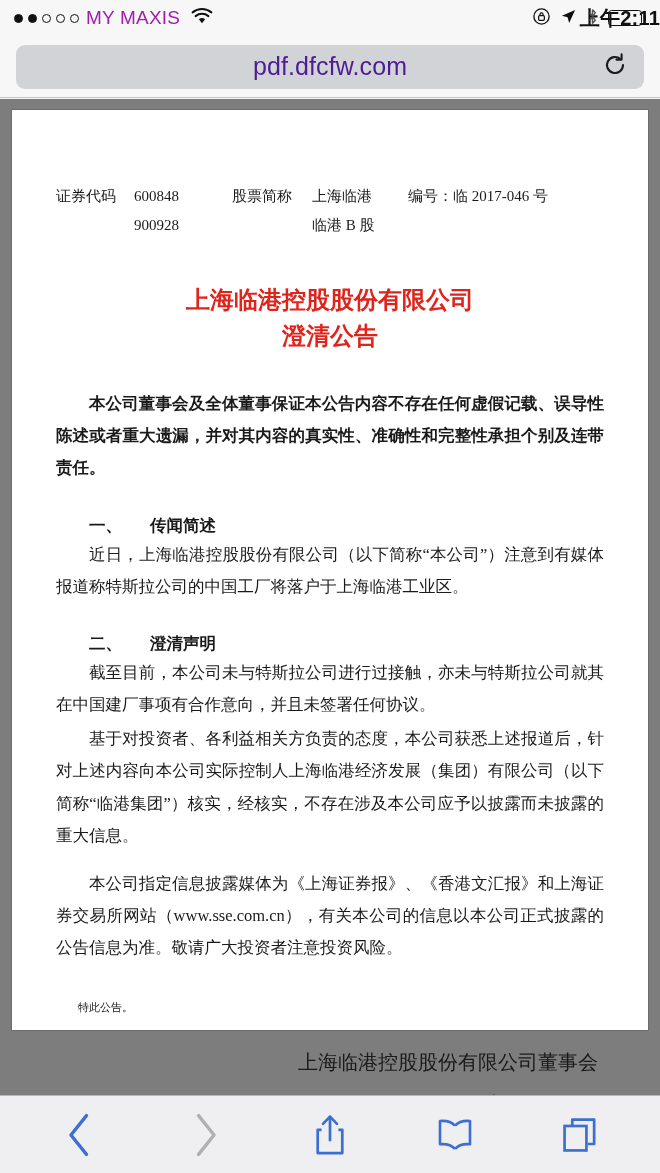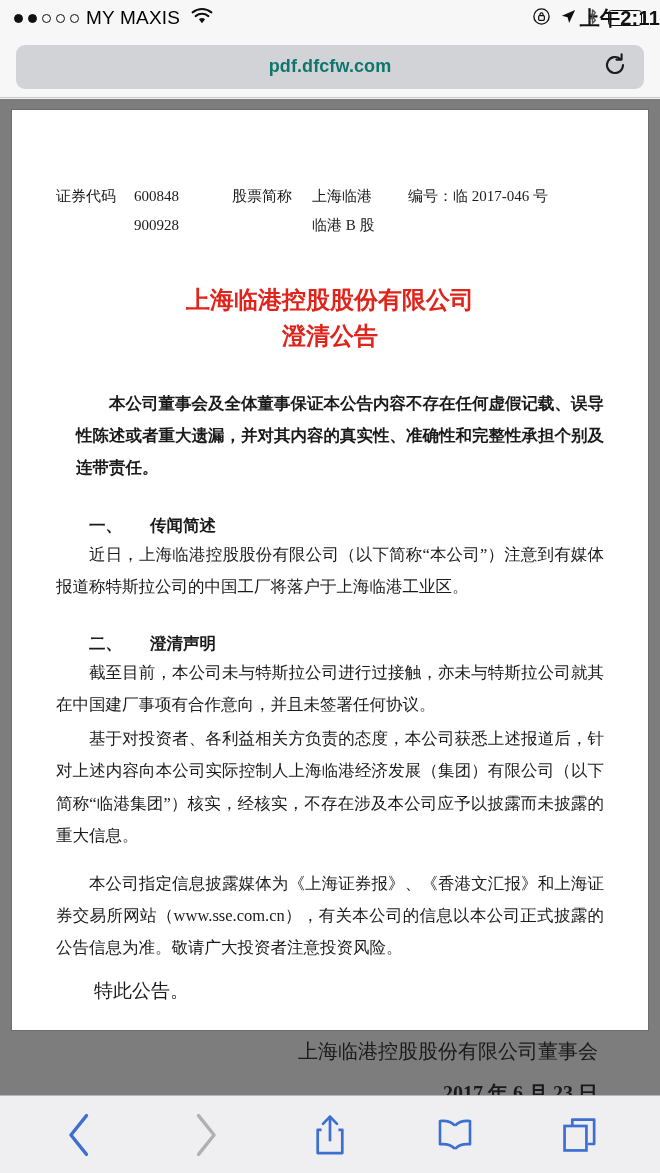--- a/index.html
+++ b/index.html
@@ -14,21 +14,21 @@
   
   .statusbar {
     height:36px; background:#f7f7f7;
     display:flex; align-items:center; padding:0 14px;
     position:relative;
   }
   .sb-left { display:flex; align-items:center; gap:7px; }
   .dots { display:flex; align-items:center; gap:5px; }
   .dot { width:9px; height:9px; border-radius:50%; border:1.4px solid #111; }
   .dot.on { background:#111; }
-  .carrier { font-size:19px; font-weight:500; color:#000000; letter-spacing:.2px; }
+  .carrier { font-size:19px; font-weight:500; color:#a21caf; letter-spacing:.2px; }
   .wifi { margin-left:3px; }
   .sb-center {
     position:absolute; left:0; right:0; text-align:right;
     font-size:20px; font-weight:600; color:#111; letter-spacing:.2px;
     pointer-events:none;
   }
   .sb-right {
     margin-left:auto; display:flex; align-items:center; gap:9px;
     position:relative; z-index:2;
   }
@@ -44,21 +44,21 @@
   .urlbar-wrap {
     height:62px; background:#f7f7f7;
     display:flex; align-items:center; padding:0 16px;
     border-bottom:1px solid #c8c8c8;
   }
   .urlbar {
     flex:1; height:44px; background:#d2d3d6; border-radius:9px;
     display:flex; align-items:center; justify-content:center;
     position:relative;
   }
-  .url-text { font-size:18px; color:#0f766e; letter-spacing:.1px;font-weight:bold; }
+  .url-text { font-size:25px; color:#4c1d95; letter-spacing:.1px; }
   .reload { position:absolute; right:16px; top:50%; transform:translateY(-50%); }
 
   
   .content {
     position:absolute; top:99px; bottom:78px; left:0; right:0;
     background:#7d7d7d; overflow:hidden;
   }
   .page {
     position:absolute; left:12px; top:11px; width:636px; height:920px;
     background:#fff; box-shadow:0 0 0 1px rgba(0,0,0,.12);
@@ -78,41 +78,41 @@
   .h-c5 { flex:1; }
 
   .title-block { text-align:center; margin-top:43px; }
   .title-main, .title-sub {
     color:#e0241b; font-weight:bold; font-size:24px; line-height:1.5;
     font-family:"Liberation Sans", sans-serif;
   }
 
   .lead {
     margin-top:34px; font-weight:bold; font-size:16.5px; line-height:1.95;
-    text-align:justify; text-indent:2em;margin-left:20px;
+    text-align:justify; text-indent:2em;
   }
 
   .sec-head {
     margin-top:30px; font-weight:bold; font-size:16.5px;
     text-indent:2em;
   }
   .sec-head .num { margin-right:1.7em; }
 
   p.body {
     font-size:16.5px; line-height:1.95; text-align:justify; text-indent:2em;
     margin-top:2px;
   }
   p.gap { margin-top:16px; }
 
   .sign {
     margin-top:26px; text-align:right; font-size:20px; line-height:2.1;
     padding-right:6px;
   }
   .sign .date { font-weight:bold; }
-  .closing { margin-top:14px; font-size:19px; text-indent:2em; }
+  .closing { margin-top:36px; font-size:11px; text-indent:2em; }
 
   
   .toolbar {
     position:absolute; bottom:0; left:0; right:0; height:78px;
     background:#efeff1; border-top:1px solid #b6b6b8;
     display:flex; align-items:center; justify-content:space-around;
     padding:0 18px;
   }
   .tb-btn { display:flex; align-items:center; justify-content:center; width:70px; height:60px; }
 </style>

